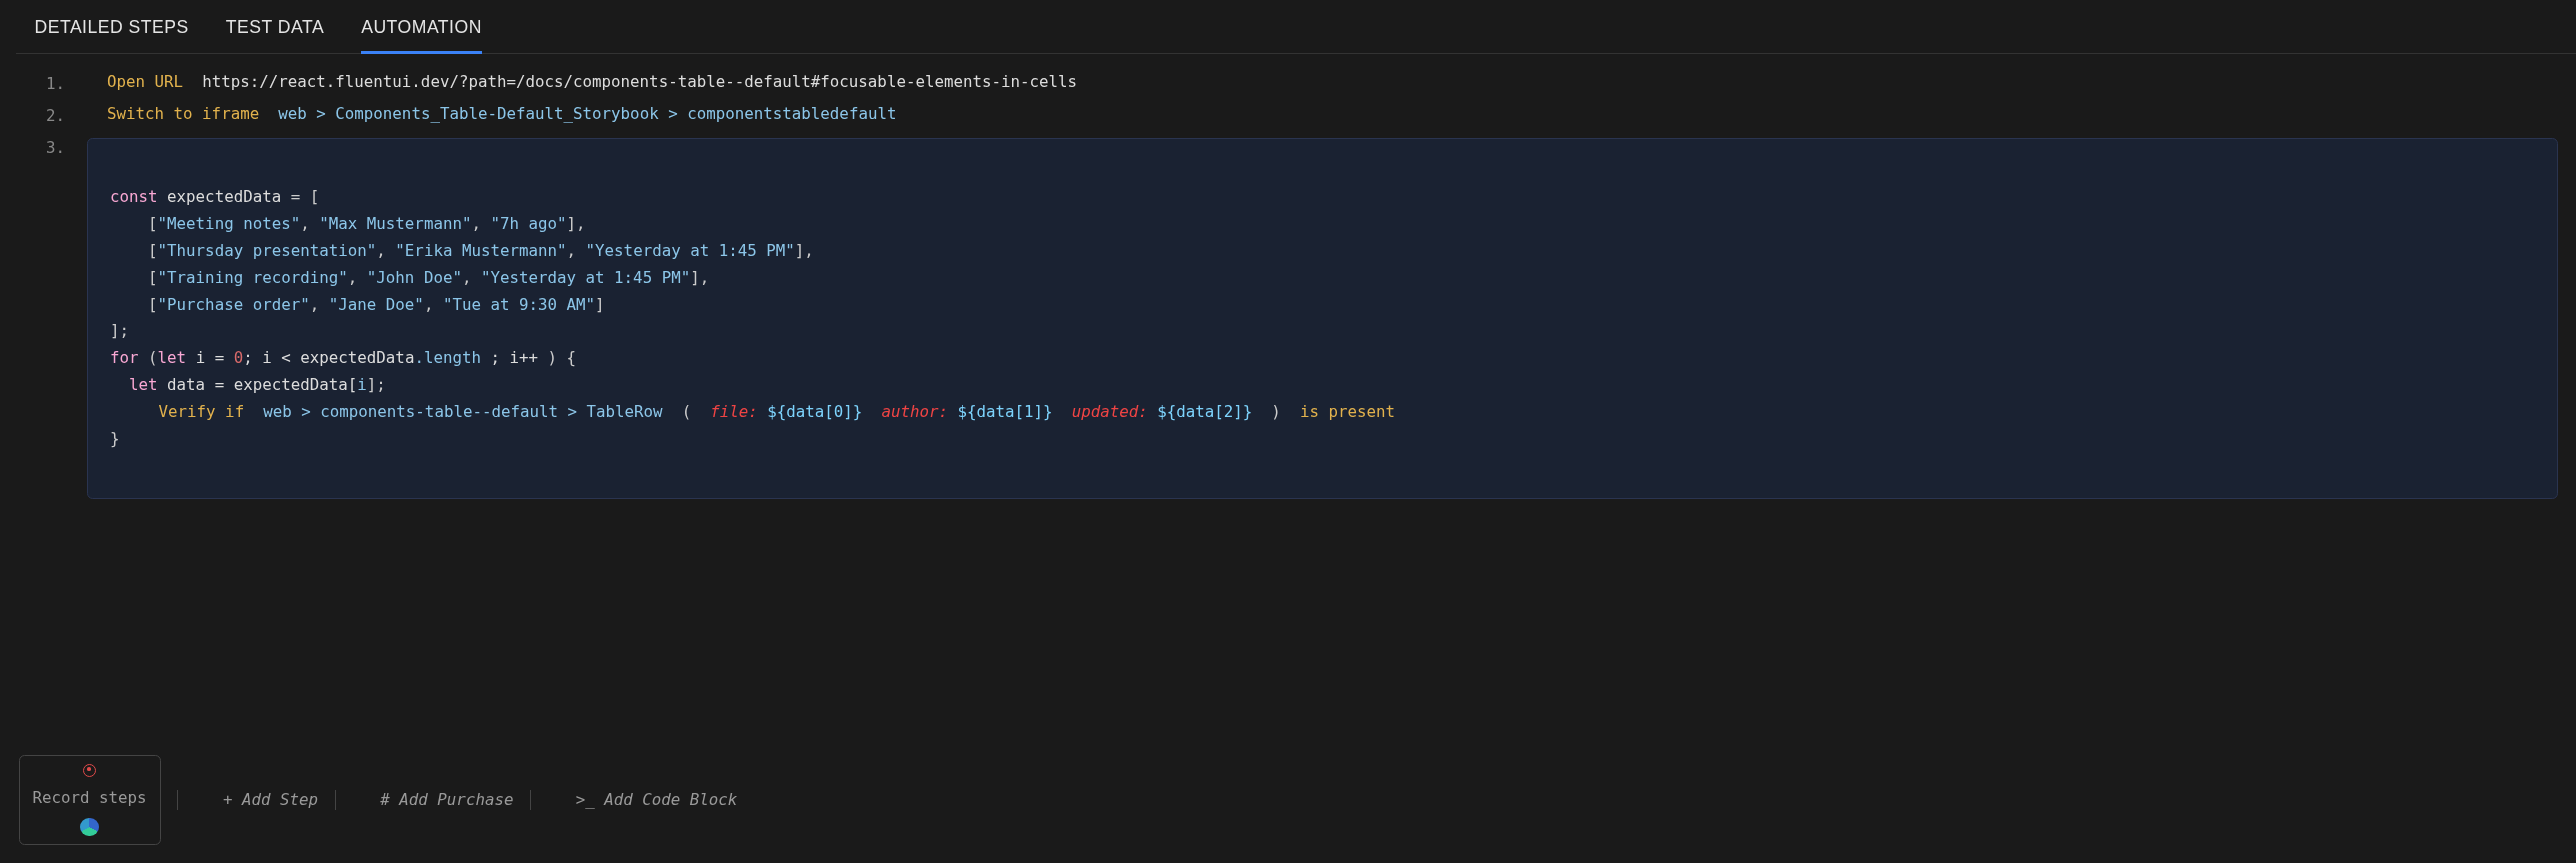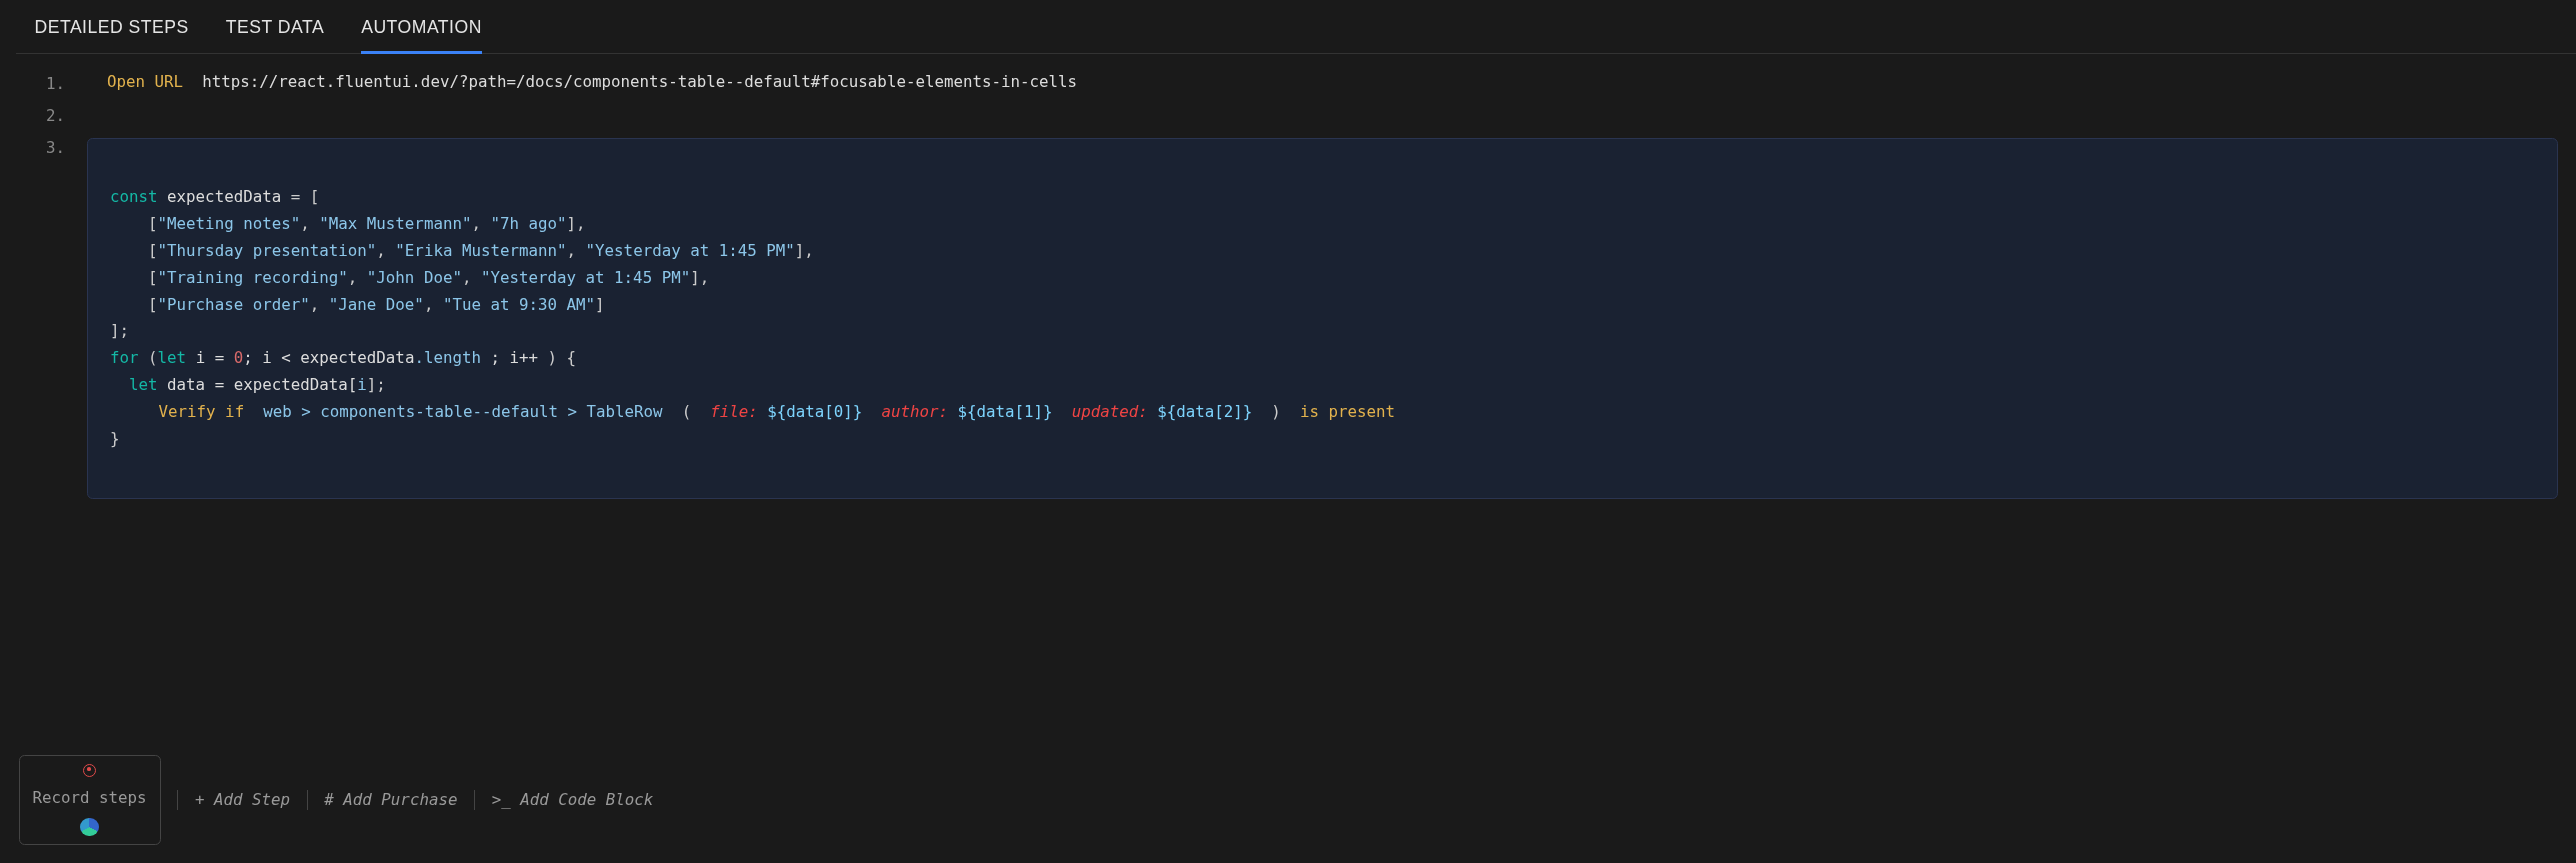--- a/index.html
+++ b/index.html
@@ -52,21 +52,21 @@
     flex-shrink: 0;
     font-family: ui-monospace, monospace;
   }
   .step-body {
     flex: 1;
     font-family: ui-monospace, 'SF Mono', Menlo, Consolas, monospace;
     white-space: pre;
   }
   .cmd   { color: #e2b24d; font-weight: 500; margin-left: 20px; }
   .url   { color: #ddd; }
-  .kw    { color: #14b8a6; }
+  .kw    { color: #f9a8d4; }
   .num0  { color: #d96a6a; }
   .ident { color: #ddd; text-align: right; }
   .punct { color: #ccc; }
   .str   { color: #8cc6e9; }
   .prop  { color: #8cc6e9; }
   .param { color: #ef4444; font-style: italic; }
   .interp{ color: #7dd3fc; }
   .present { color: #e2b24d; }
   .pathchain { color: #8cc6e9; }
 
@@ -113,20 +113,21 @@
     background:#e04a4a;
     border-radius:50%;
   }
   .divider {
     width:0.9px; height:20.4px; background:#444;
   }
   .bar-item {
     color:#999;
     font-style: italic;
     cursor:pointer;
+    margin-left:28px;
   }
   .edge-icon {
     width:18.5px; height:18.5px;
     border-radius:50%;
     background: conic-gradient(#36c 0 120deg, #3c9 120deg 240deg, #39c 240deg 360deg);
   }
 </style>
 </head>
 <body>
 
@@ -138,20 +139,21 @@
 
 <div class="steps">
 
   <div class="step-row">
     <div class="step-num">1.</div>
     <div class="step-body"><span class="cmd">Open URL</span><span>  </span><span class="url">https://react.fluentui.dev/?path=/docs/components-table--default#focusable-elements-in-cells</span></div>
   </div>
 
   <div class="step-row">
     <div class="step-num">2.</div>
+    <div class="step-body"><span class="cmd">Switch to iframe</span><span>  </span><span class="pathchain"><span>web</span><span> &gt; </span><span>Components_Table-Default_Storybook</span><span> &gt; </span><span>componentstabledefault</span></span></div>
   </div>
 
   <div class="step-row">
     <div class="step-num">3.</div>
     <div class="code-block step-body">
 <span class="kw">const</span><span class="ident"> expectedData </span><span class="punct">= [</span>
     <span class="punct">[</span><span class="str">"Meeting notes"</span><span class="punct">, </span><span class="str">"Max Mustermann"</span><span class="punct">, </span><span class="str">"7h ago"</span><span class="punct">],</span>
     <span class="punct">[</span><span class="str">"Thursday presentation"</span><span class="punct">, </span><span class="str">"Erika Mustermann"</span><span class="punct">, </span><span class="str">"Yesterday at 1:45 PM"</span><span class="punct">],</span>
     <span class="punct">[</span><span class="str">"Training recording"</span><span class="punct">, </span><span class="str">"John Doe"</span><span class="punct">, </span><span class="str">"Yesterday at 1:45 PM"</span><span class="punct">],</span>
     <span class="punct">[</span><span class="str">"Purchase order"</span><span class="punct">, </span><span class="str">"Jane Doe"</span><span class="punct">, </span><span class="str">"Tue at 9:30 AM"</span><span class="punct">]</span>

